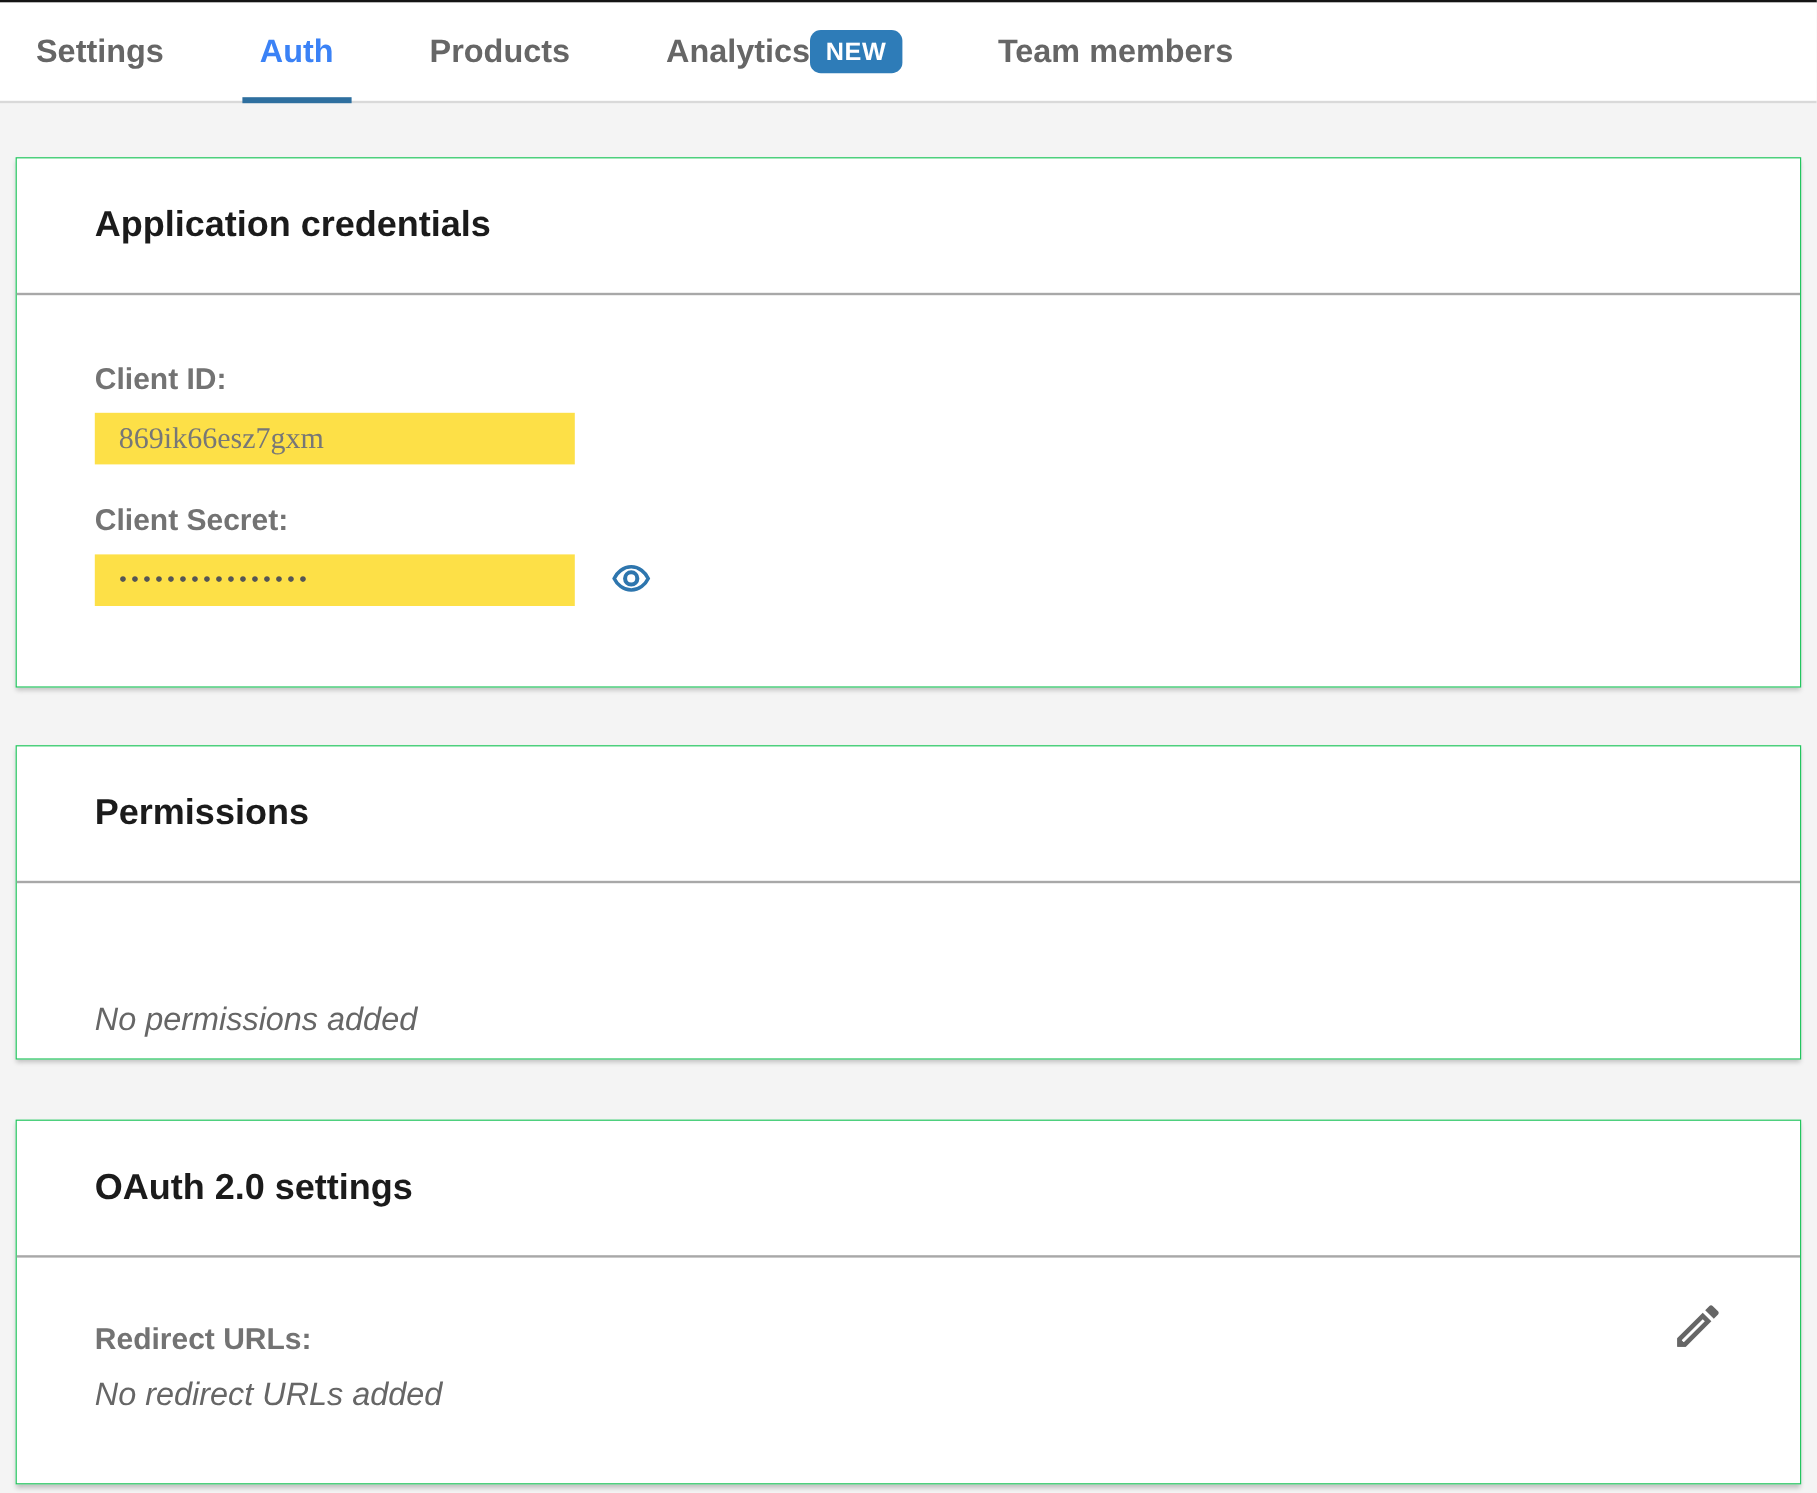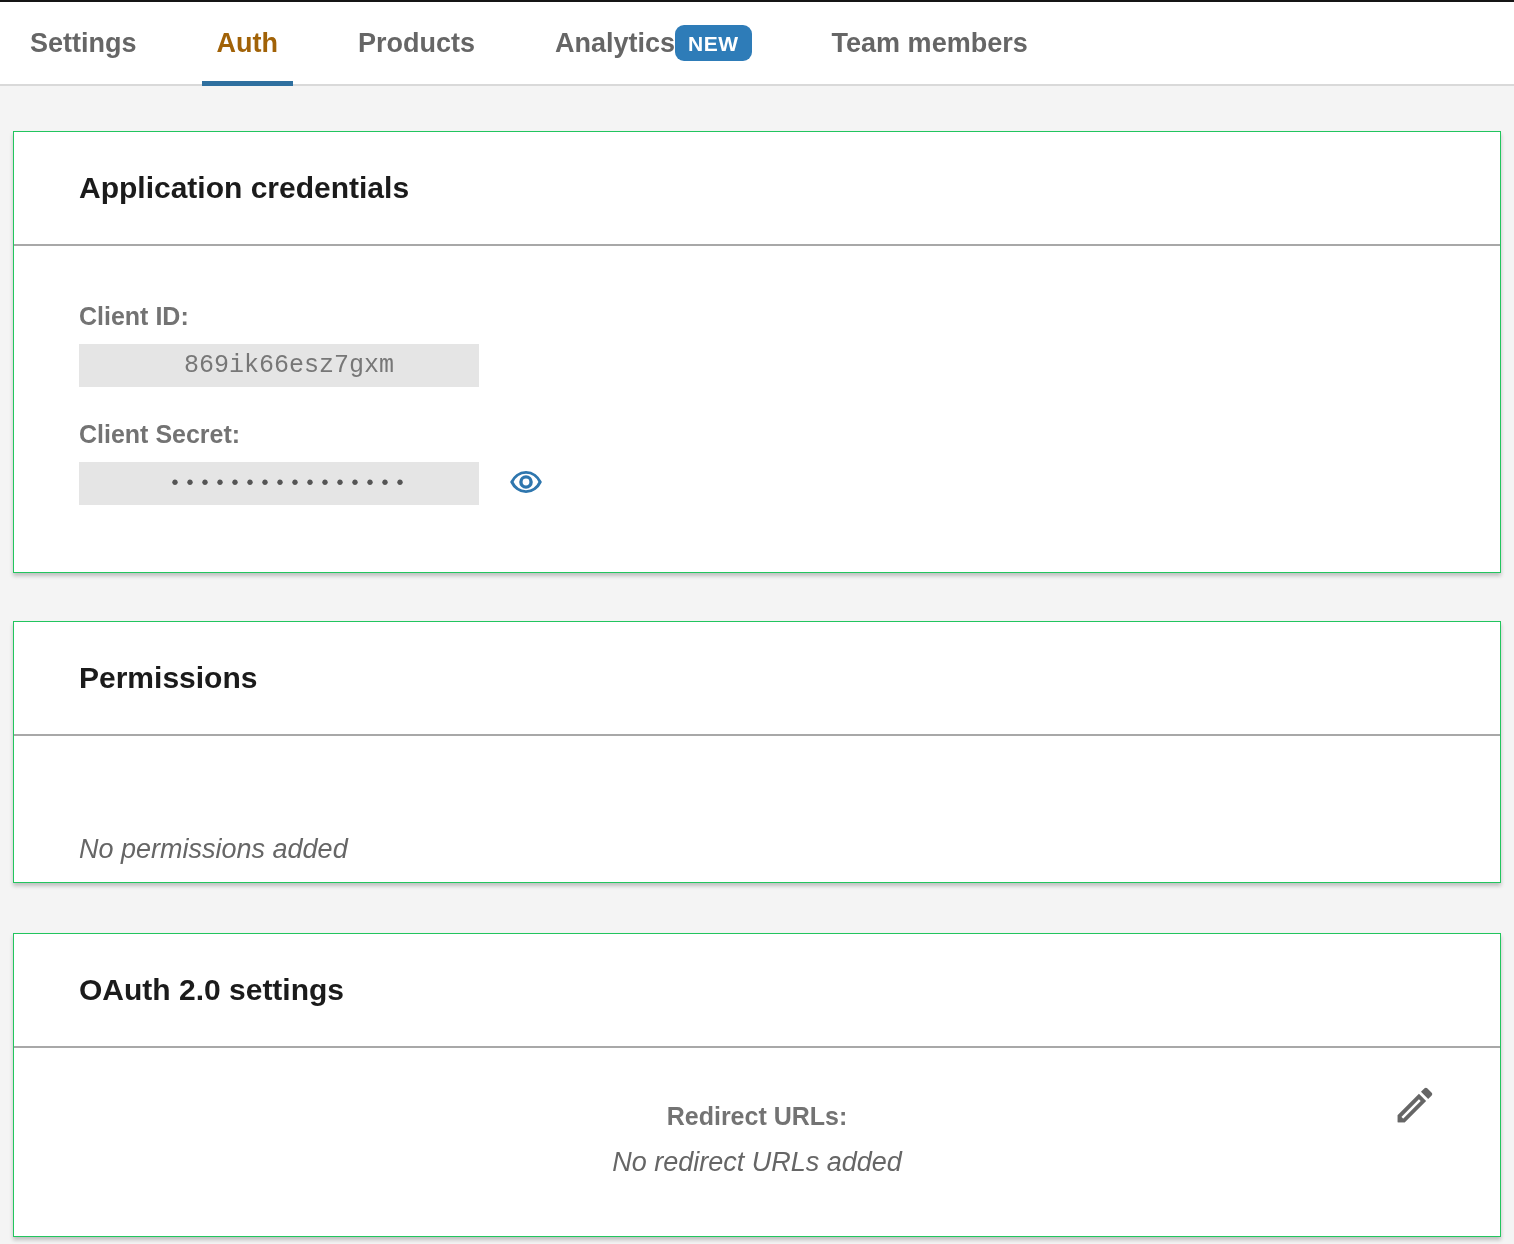--- a/index.html
+++ b/index.html
@@ -28,21 +28,21 @@
   .tab {
     display: flex;
     align-items: center;
     position: relative;
     font-size: 27px;
     font-weight: 600;
     color: #666666;
     cursor: pointer;
     white-space: nowrap;
   }
-  .tab.active { color: #a16207; }
+  .tab.active { color: #3b82f6; }
   .tab.active::after {
     content: "";
     position: absolute;
     left: -15px;
     right: -15px;
     bottom: -2px;
     height: 5px;
     background: #2e6f9f;
   }
   .badge {
@@ -86,28 +86,27 @@
   .field-label {
     font-size: 25px;
     font-weight: 700;
     color: #737373;
     margin-bottom: 13px;
   }
   .field-input {
     display: block;
     width: 400px;
     height: 43px;
-    background: #e5e5e5;
+    background: #fde047;
     border: none;
     outline: none;
-    font-family: Liberation Mono, monospace;
+    font-family: Liberation Serif, serif;
     font-size: 25px;
     color: #777777;
     padding-left: 20px;
-    text-align: center;
   }
   .secret-row {
     display: flex;
     align-items: center;
   }
   .secret-row .field-input {
     font-size: 20px;
     letter-spacing: 3px;
     color: #555555;
   }
@@ -124,21 +123,21 @@
 
   #permissions-card { margin-top: 48px; height: 262px; }
   #permissions-card .card-body { padding: 98px 65px 0 65px; }
 
   .empty-text {
     font-size: 27px;
     font-style: italic;
     color: #666666;
   }
 
-  #oauth-card { margin-top: 50px; height: 304px; text-align: center; }
+  #oauth-card { margin-top: 50px; height: 304px; }
   #oauth-card .card-body { padding: 54px 65px 0 65px; }
   #oauth-card .field-label { margin-bottom: 16px; }
 
   .edit-btn {
     position: absolute;
     top: 34px;
     right: 62px;
     background: none;
     border: none;
     padding: 0;

